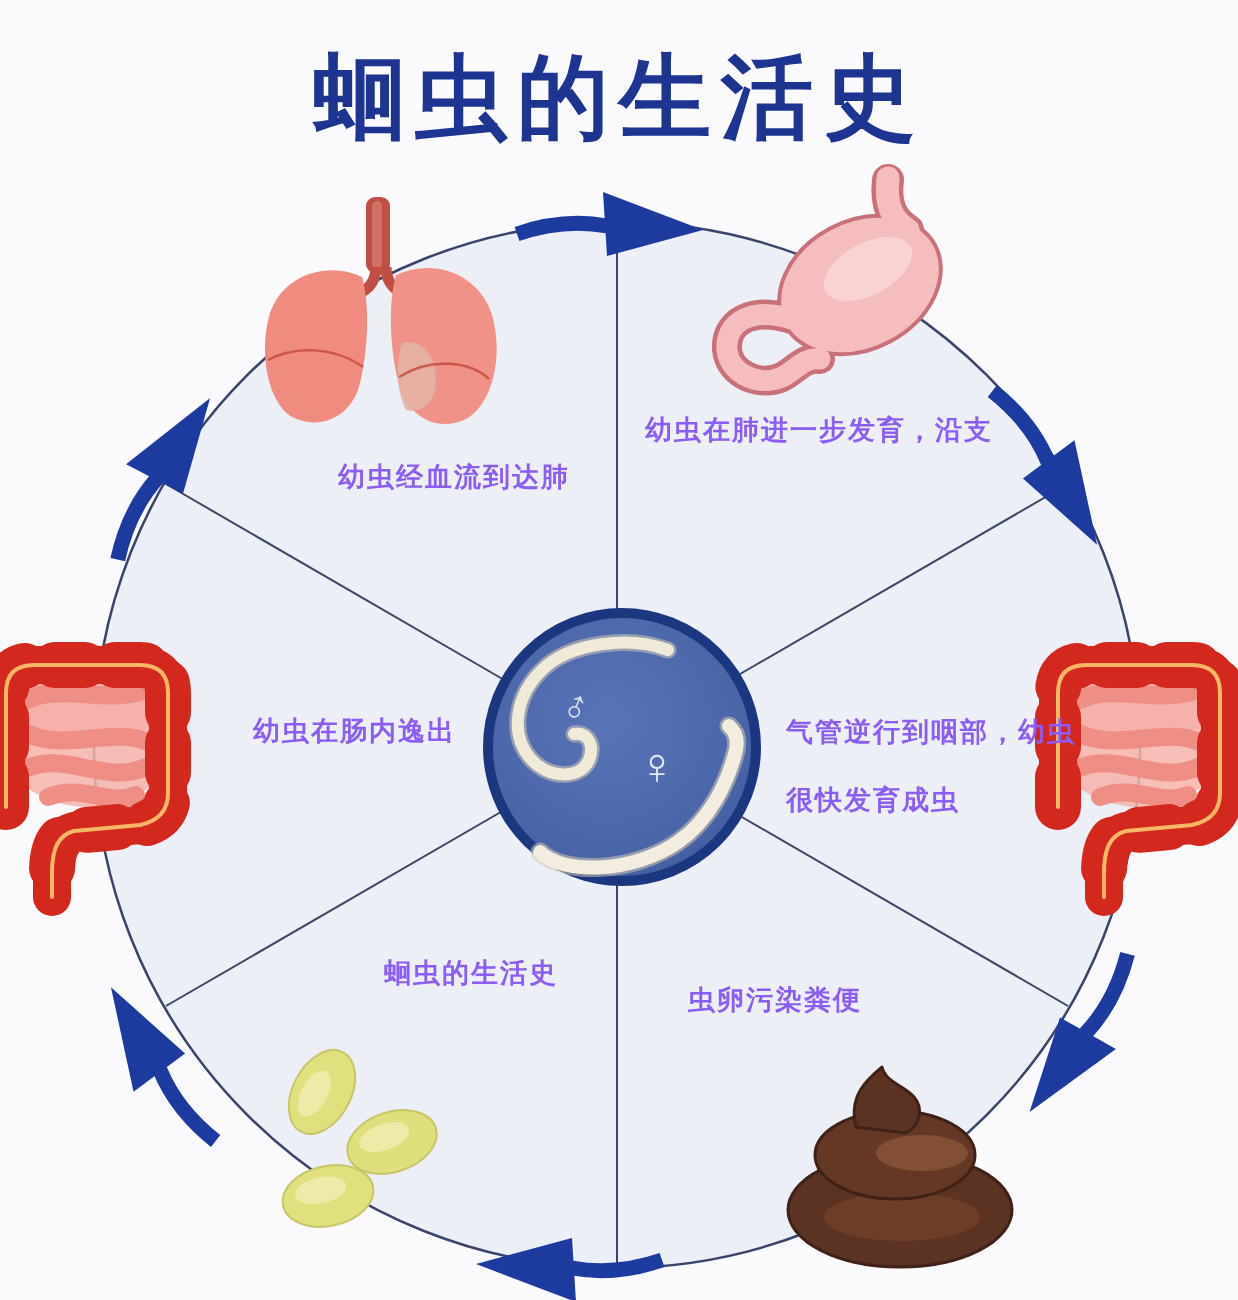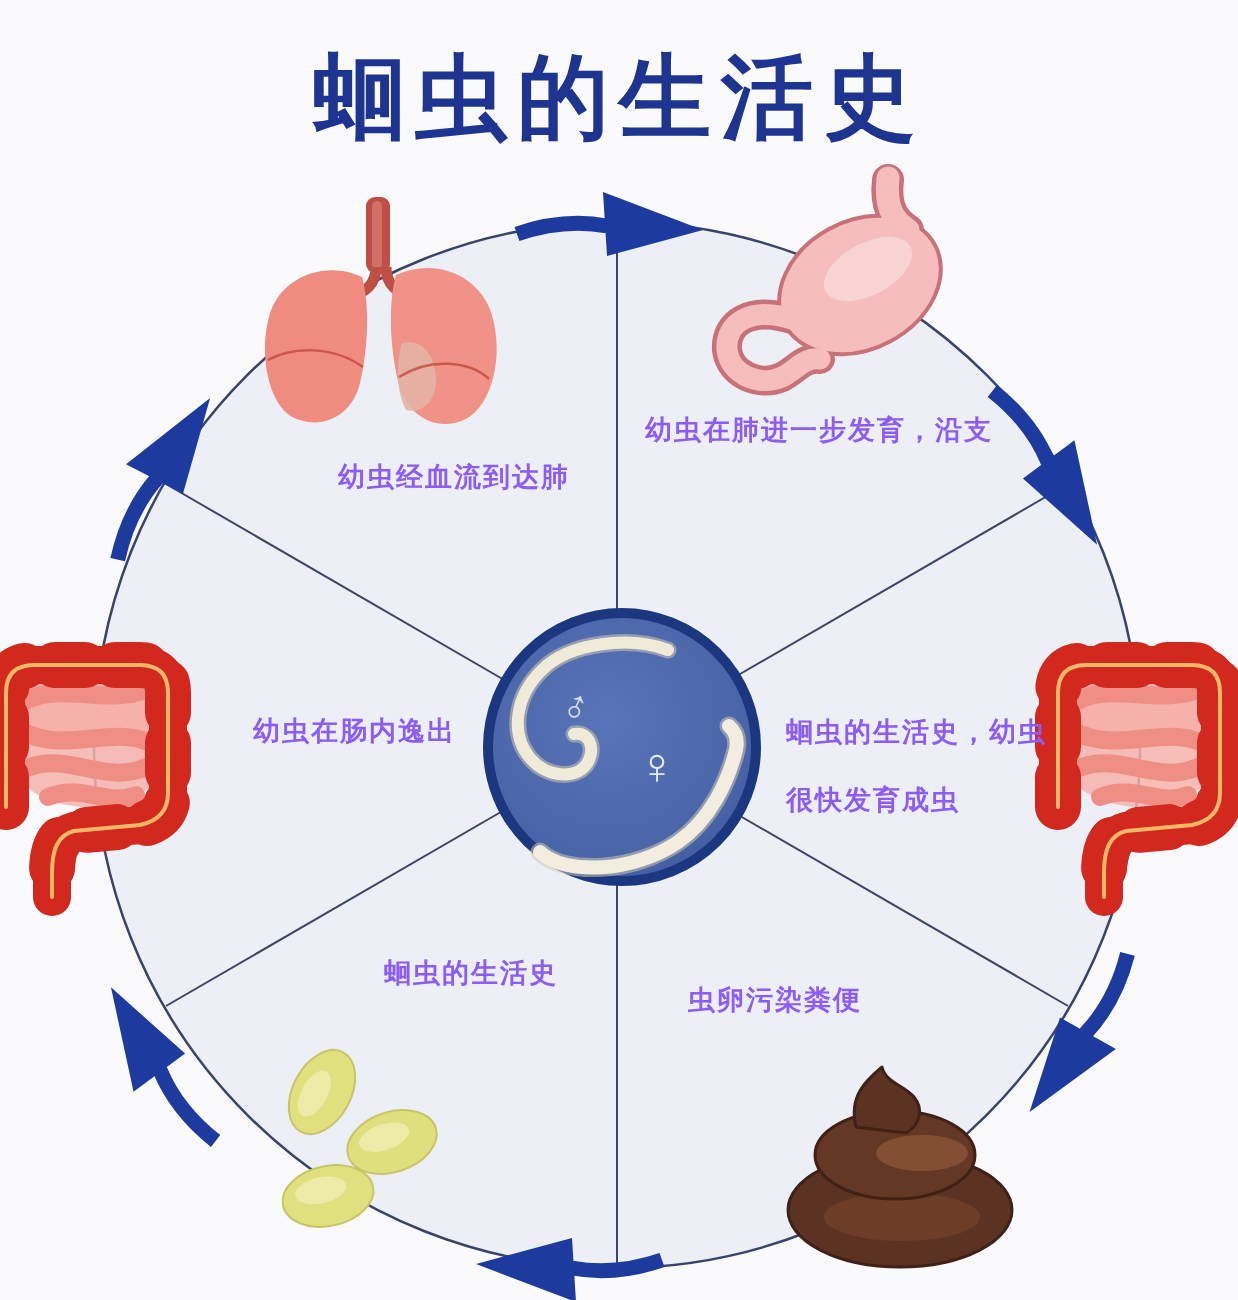--- a/index.html
+++ b/index.html
@@ -153,21 +153,21 @@
 
 <div class="label lbl-single" style="left:338px;top:462px;">
   <span>幼虫经血流到达肺</span>
 </div>
 
 <div class="label" style="left:645px;top:396px;">
   <span class="line">幼虫在肺进一步发育，沿支</span>
 </div>
 
 <div class="label" style="left:786px;top:698px;">
-  <span class="line">蛔虫的生活史，幼虫</span>
+  <span class="line">气管逆行到咽部，幼虫</span>
   <span class="line">很快发育成虫</span>
 </div>
 
 <div class="label lbl-single" style="left:688px;top:985px;">
   <span>虫卵污染粪便</span>
 </div>
 
 <div class="label lbl-single" style="left:384px;top:958px;">
   <span>蛔虫的生活史</span>
 </div>

